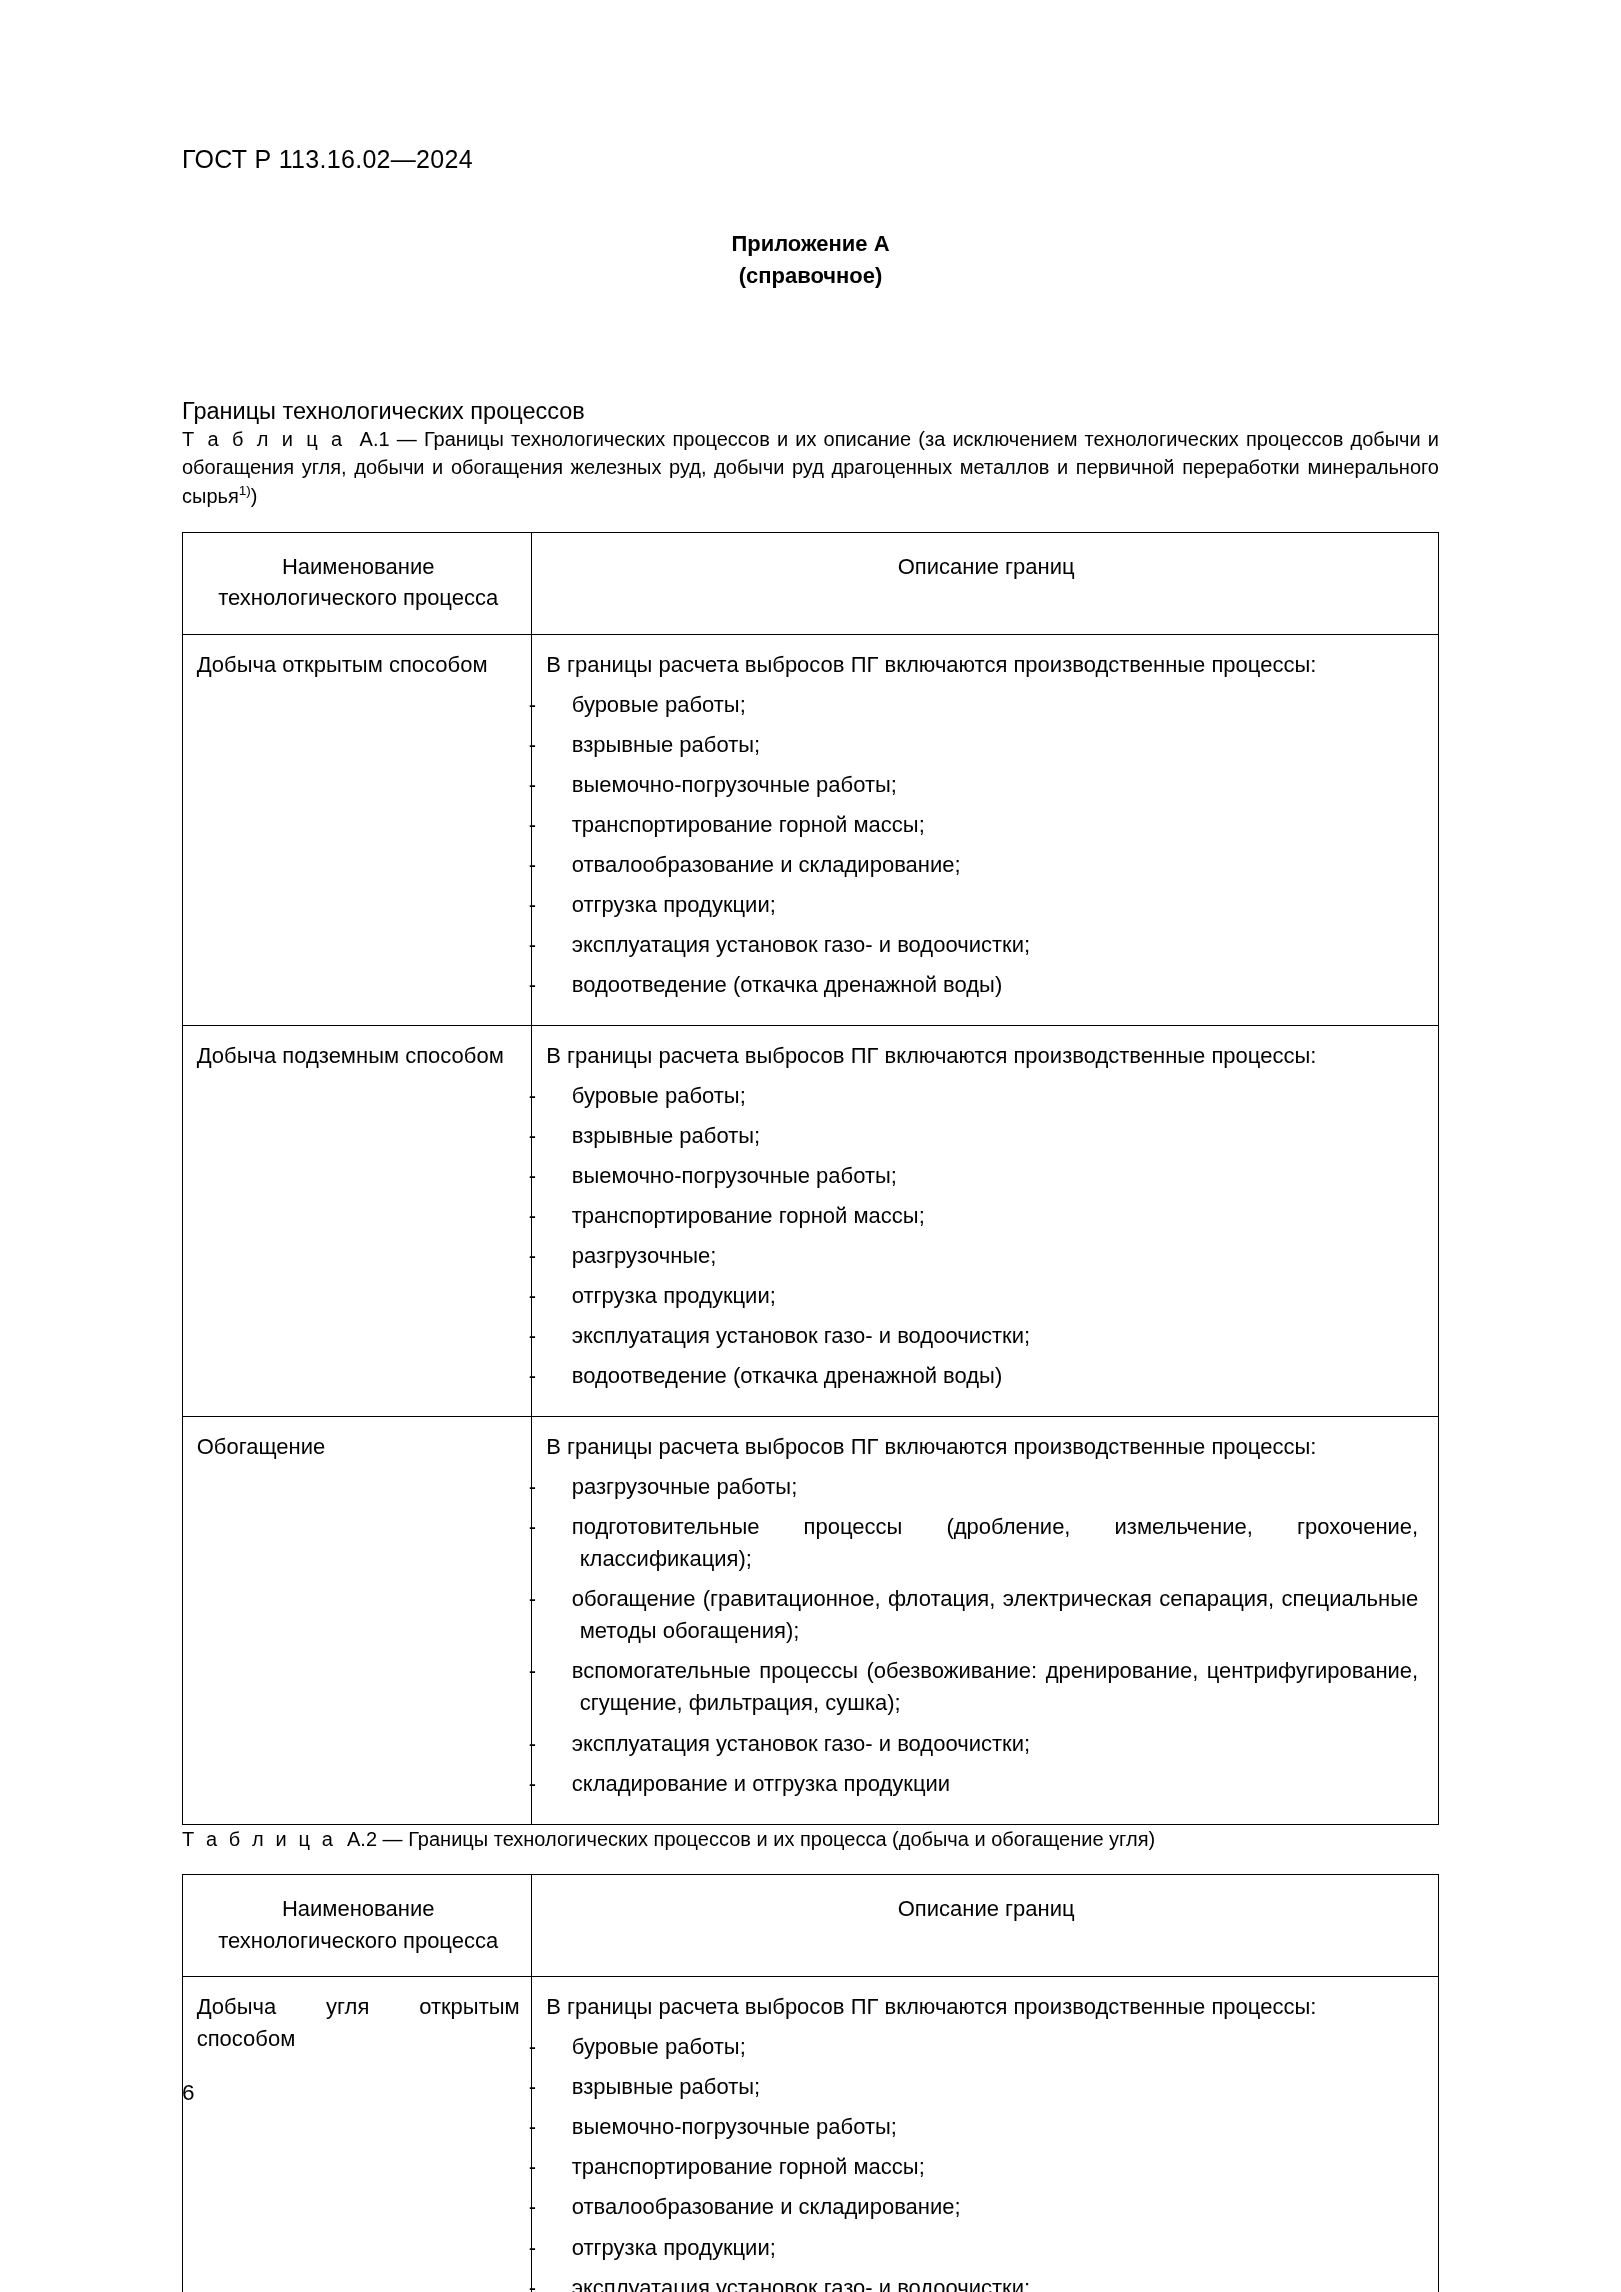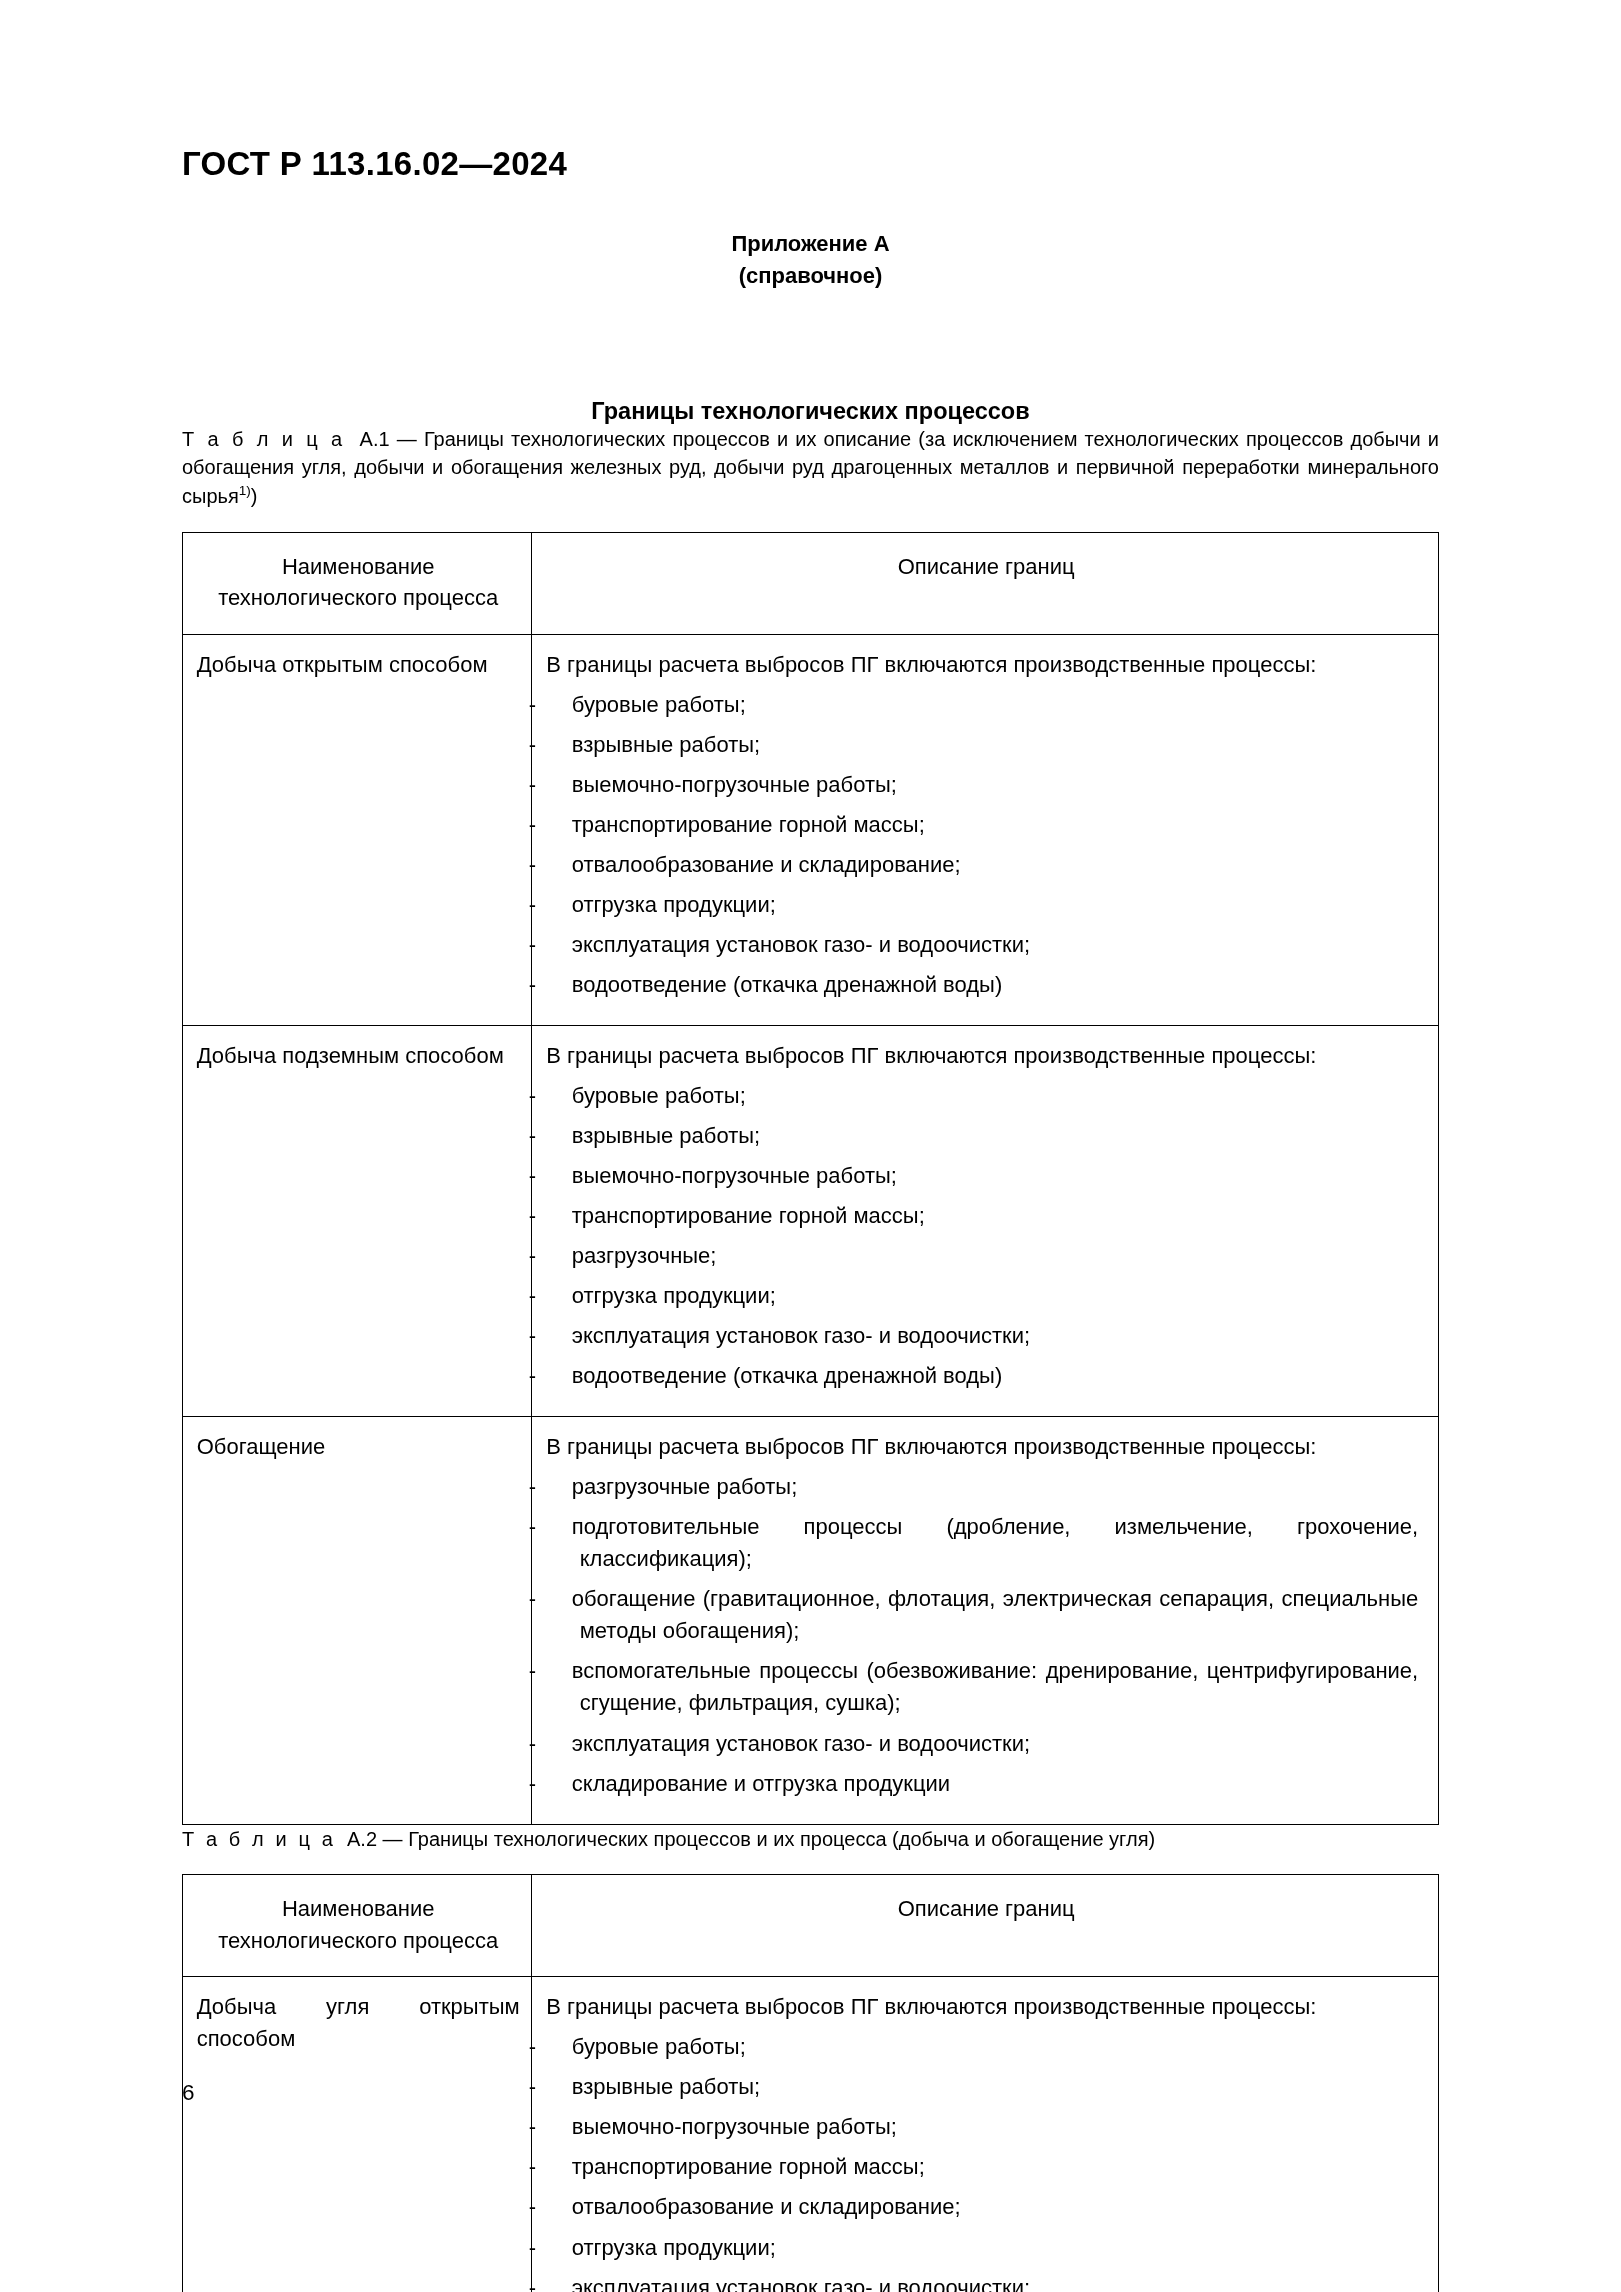--- a/index.html
+++ b/index.html
@@ -18,42 +18,41 @@
     position: relative;
     width: 1621px;
     min-height: 2293px;
     box-sizing: border-box;
     padding: 0;
   }
   .header-std {
     position: absolute;
     top: 145px;
     left: 182px;
-    font-size: 33px;
-    font-weight: bold;
+    font-size: 25px;
+    font-weight: normal;
     letter-spacing: 0.3px;
     text-align: center;
   }
   .content {
     position: absolute;
     top: 218px;
     left: 182px;
     width: 1257px;
   }
   .appendix-title {
     text-align: center;
     font-size: 22px;
     font-weight: bold;
     line-height: 1.45;
     margin-top: 9.8px;
   }
   .section-title {
-    text-align: center;
     font-size: 23.5px;
-    font-weight: bold;
+    font-weight: normal;
     margin-top: 106px;
   }
   .table-caption {
     font-size: 20px;
     line-height: 1.42;
     text-align: justify;
   }
   .table-caption .spaced {
     letter-spacing: 3.1px;
   }

